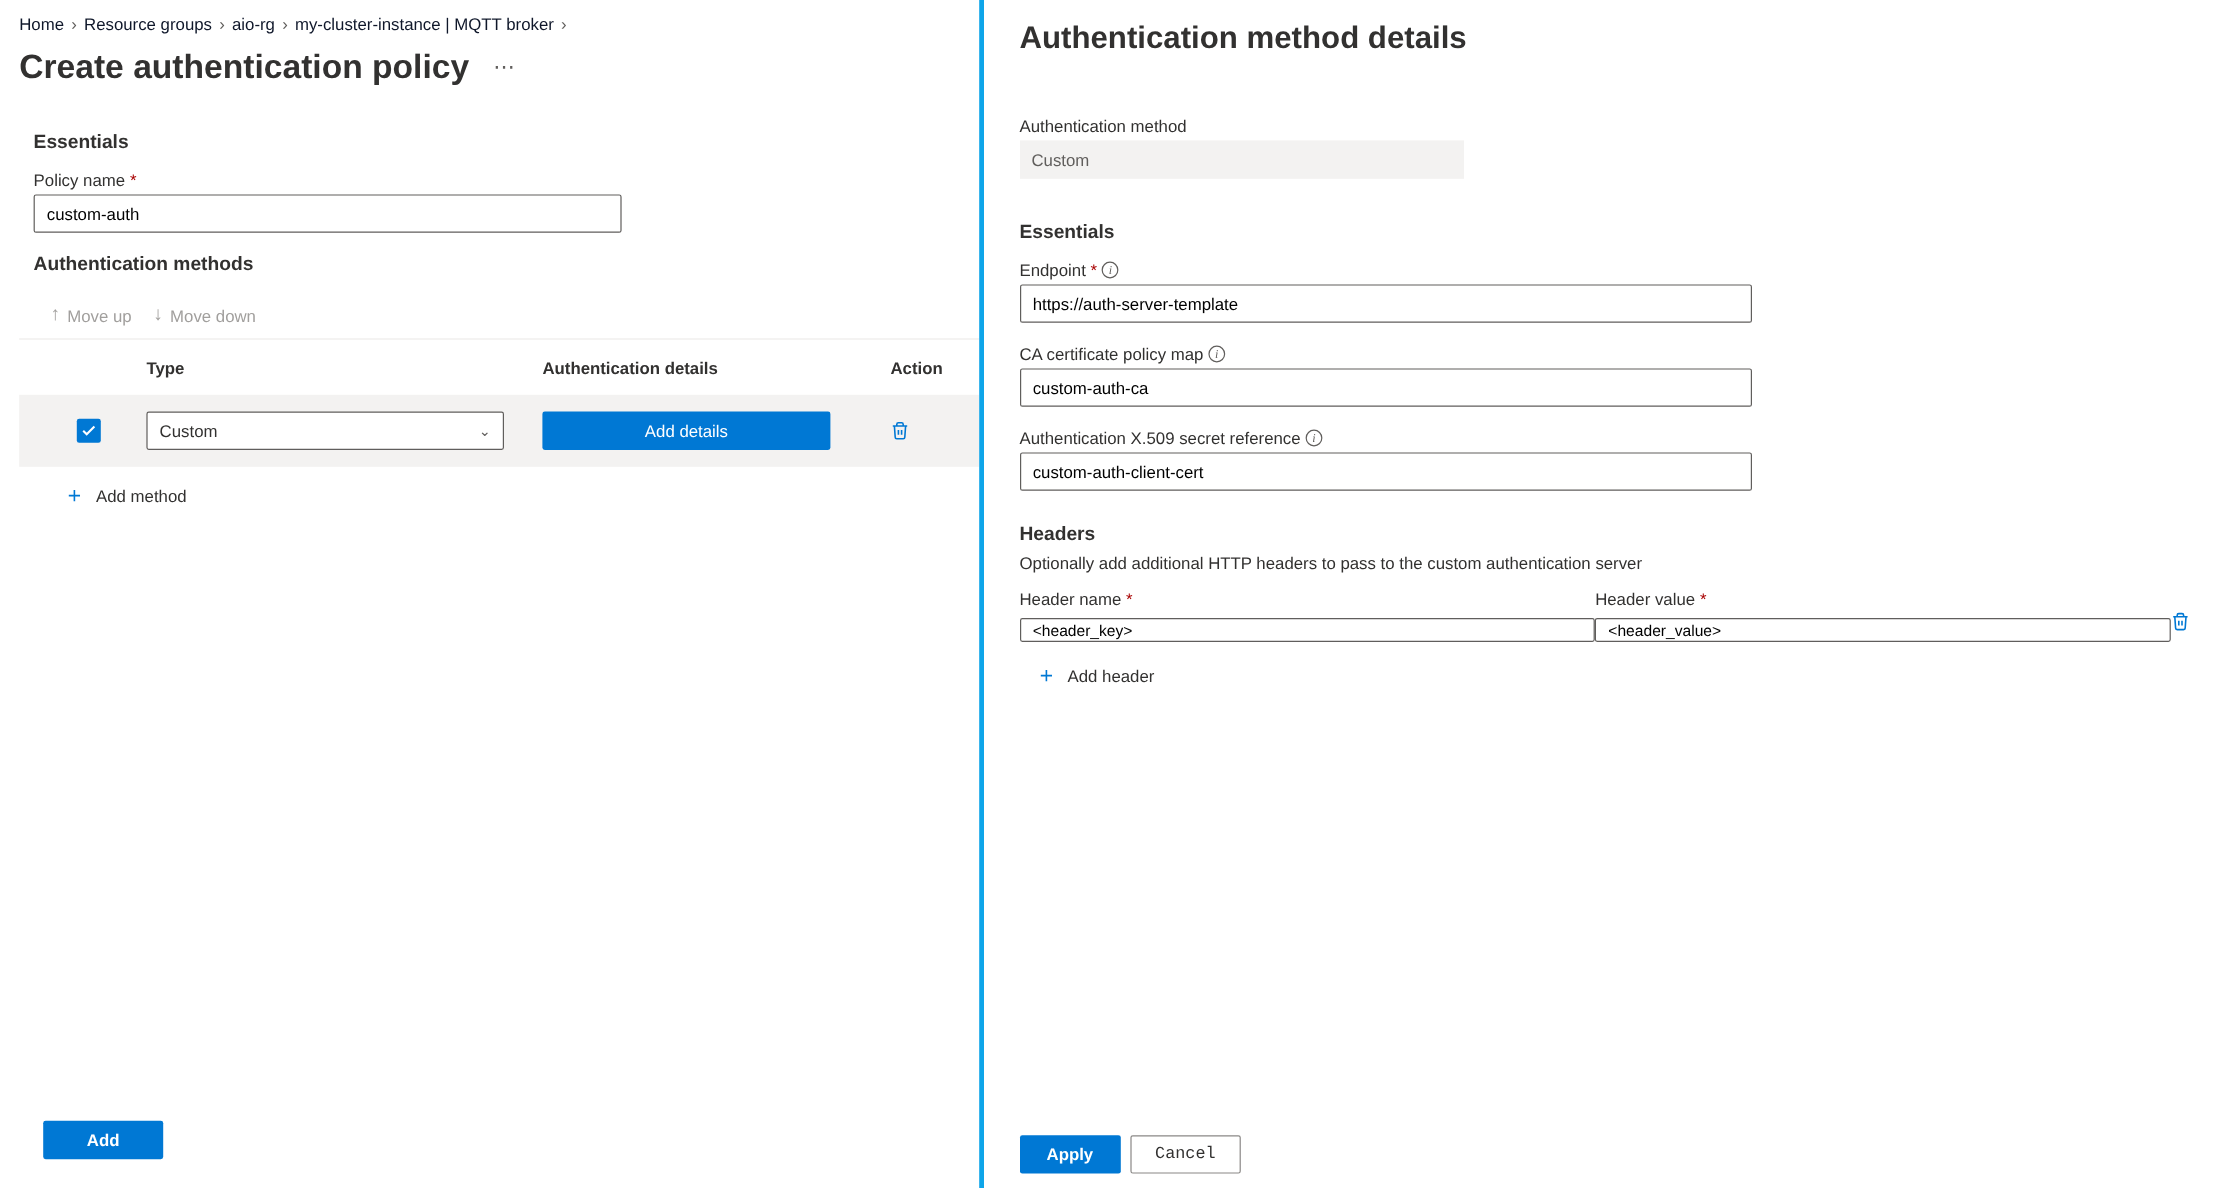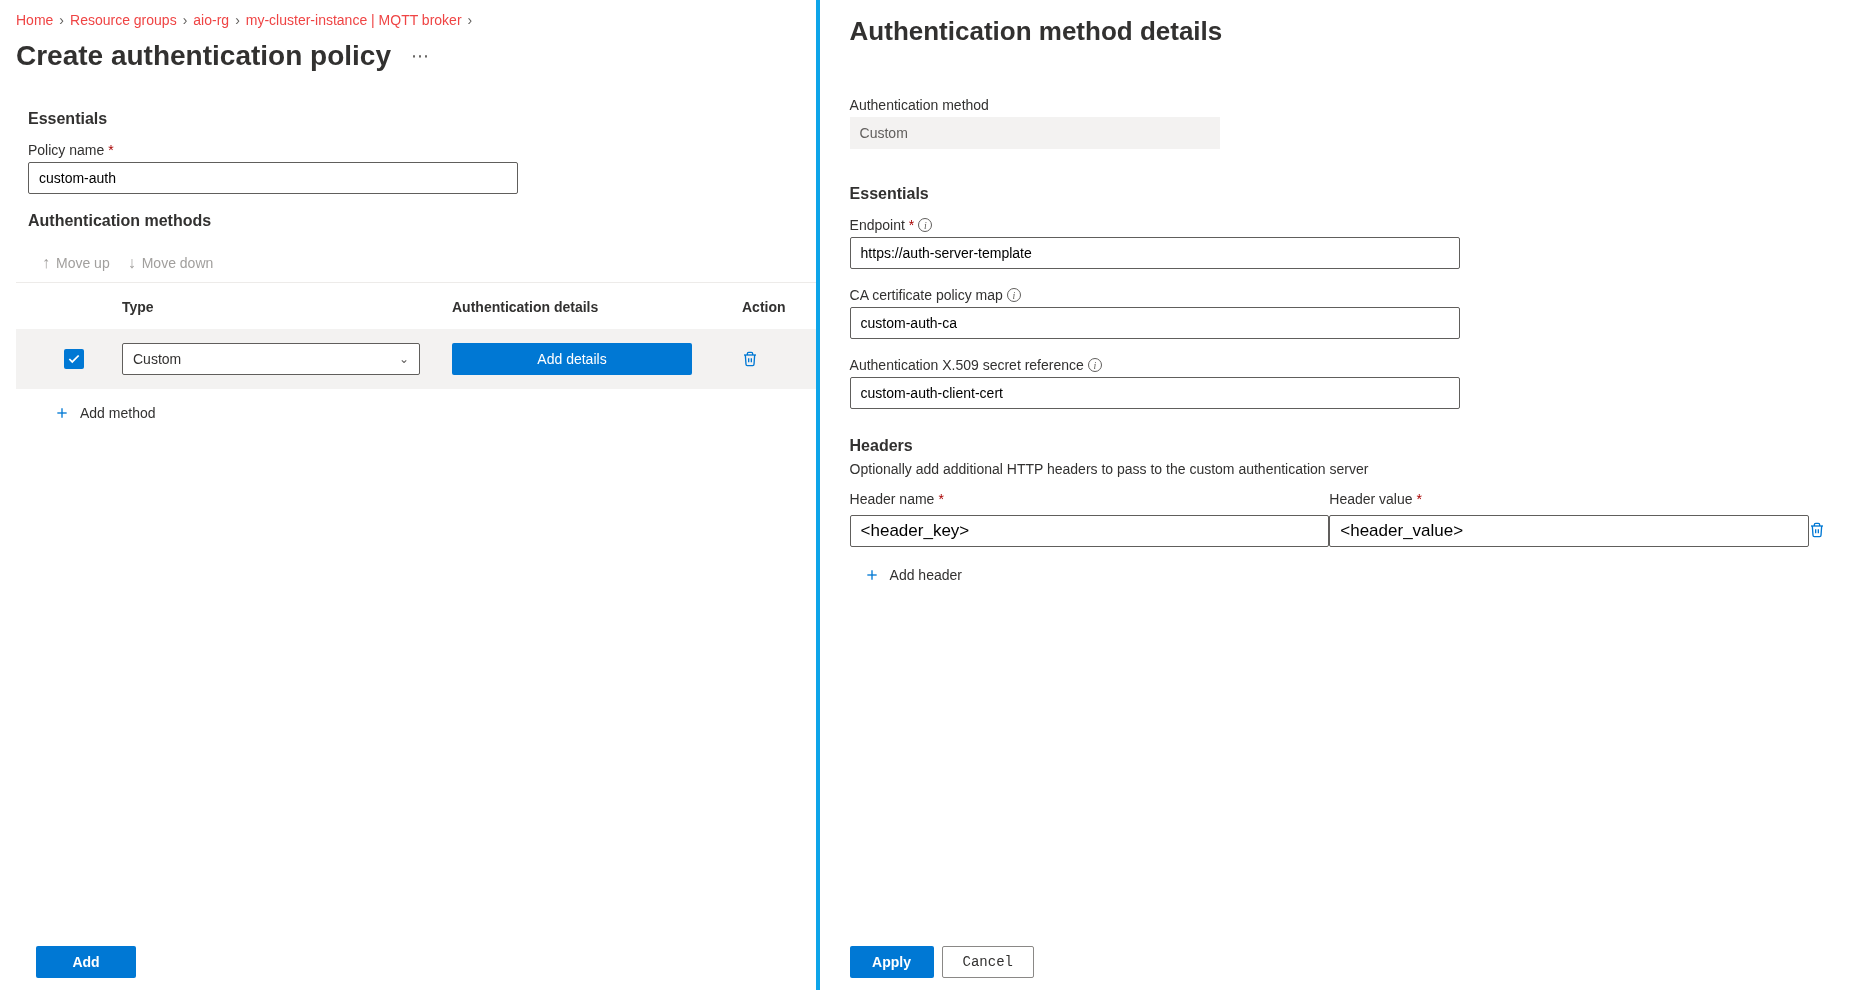--- a/index.html
+++ b/index.html
@@ -33,21 +33,21 @@
       position: relative;
     }
     .breadcrumb {
       display: flex;
       align-items: center;
       gap: 6px;
       font-size: 14px;
       margin-bottom: 12px;
     }
     .breadcrumb a {
-      color: #ef4444;
+      color: #0f172a;
       text-decoration: none;
       cursor: pointer;
     }
     .breadcrumb .sep {
       color: #605e5c;
     }
     .page-title-row {
       display: flex;
       align-items: center;
       gap: 16px;
@@ -238,21 +238,21 @@
     .add-row-text {
       color: #323130;
     }
     .plus-icon {
       color: #0078d4;
       display: flex;
       align-items: center;
     }
     .bottom-bar {
       position: absolute;
-      bottom: 0;
+      bottom: 12px;
       left: 0;
       right: 0;
       padding: 0 0 12px 36px;
       display: flex;
       gap: 10px;
     }
     .right-bottom-bar {
       position: absolute;
       bottom: 0;
       left: 30px;
@@ -275,25 +275,25 @@
       margin-bottom: 12px;
     }
     .header-col {
       flex: 1;
       display: flex;
       flex-direction: column;
       gap: 4px;
     }
     .header-input {
       width: 100%;
-      height: 32px;
+      height: 20px;
       padding: 0 10px;
       border: 1px solid #605e5c;
       border-radius: 2px;
-      font-size: 17px;
+      font-size: 13px;
       font-family: inherit;
     }
     .trash-right {
       color: #0078d4;
       cursor: pointer;
       align-self: flex-end;
       margin-bottom: 6px;
     }
     .add-header-row {
       display: flex;

